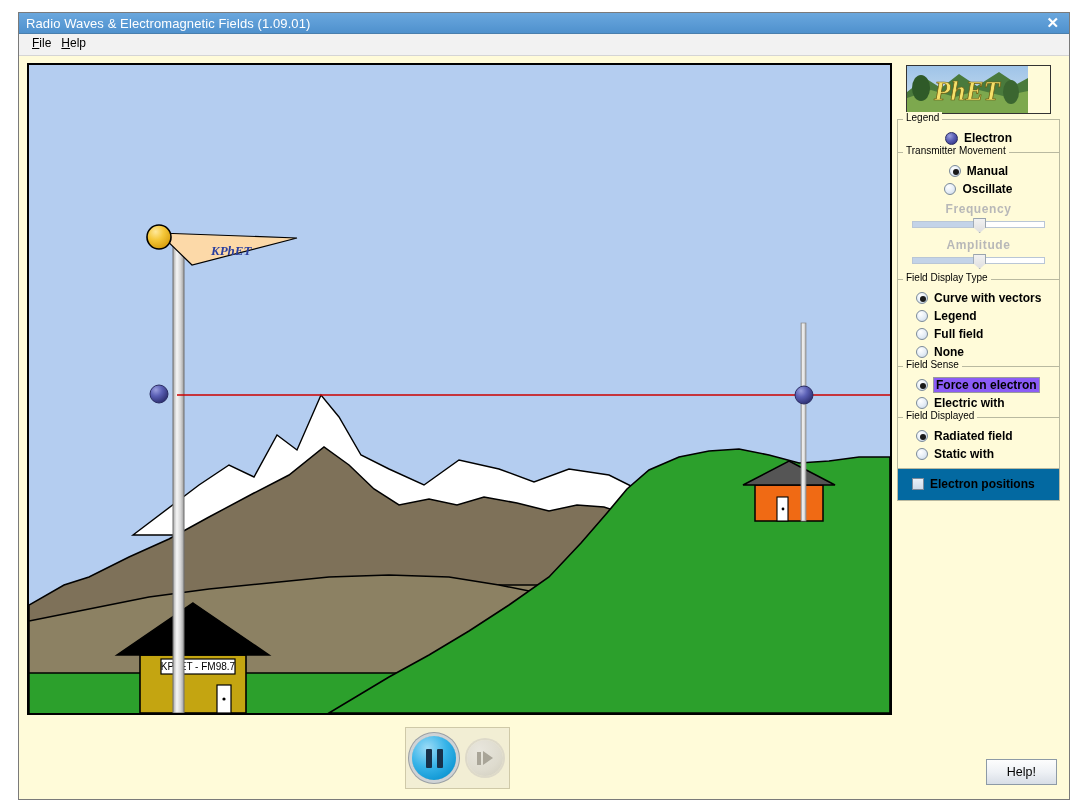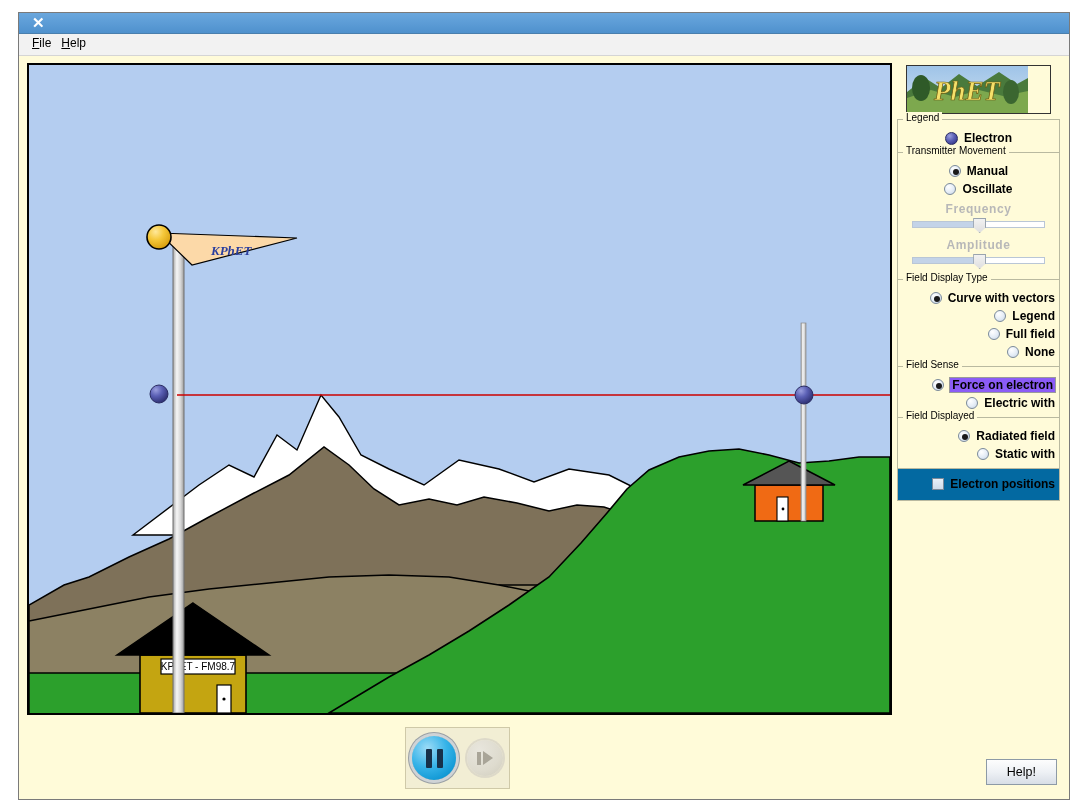--- a/index.html
+++ b/index.html
@@ -159,21 +159,20 @@
     color: #000;
   }
   .panel-inner { padding-top: 7px; }
 
   .row {
     display: flex; align-items: center;
     gap: 6px;
     padding: 2px 0 2px 14px;
     cursor: pointer;
     font-size: 12px;
-    justify-content: flex-end;
   }
   .row.center { justify-content: center; padding-left: 0; }
   .row-label { font-weight: bold; color: #000; white-space: nowrap; font-size: 12px; }
   .row.focused .row-label {
     outline: 1px solid #9a9a9a;
     background: #8b5cf6;
     padding: 0 2px;
   }
 
   .radio {
@@ -259,20 +258,21 @@
     cursor: pointer;
     color: #000;
   }
 </style>
 </head>
 <body>
 
 <div id="app">
 
   <div class="titlebar">
+    <div class="title-text">Radio Waves &amp; Electromagnetic Fields (1.09.01)</div>
     <div class="close-btn">✕</div>
   </div>
 
   <div class="menubar">
     <div class="menu-item"><u>F</u><span>ile</span></div>
     <div class="menu-item"><u>H</u><span>elp</span></div>
   </div>
 
   <div class="body-area">
 

